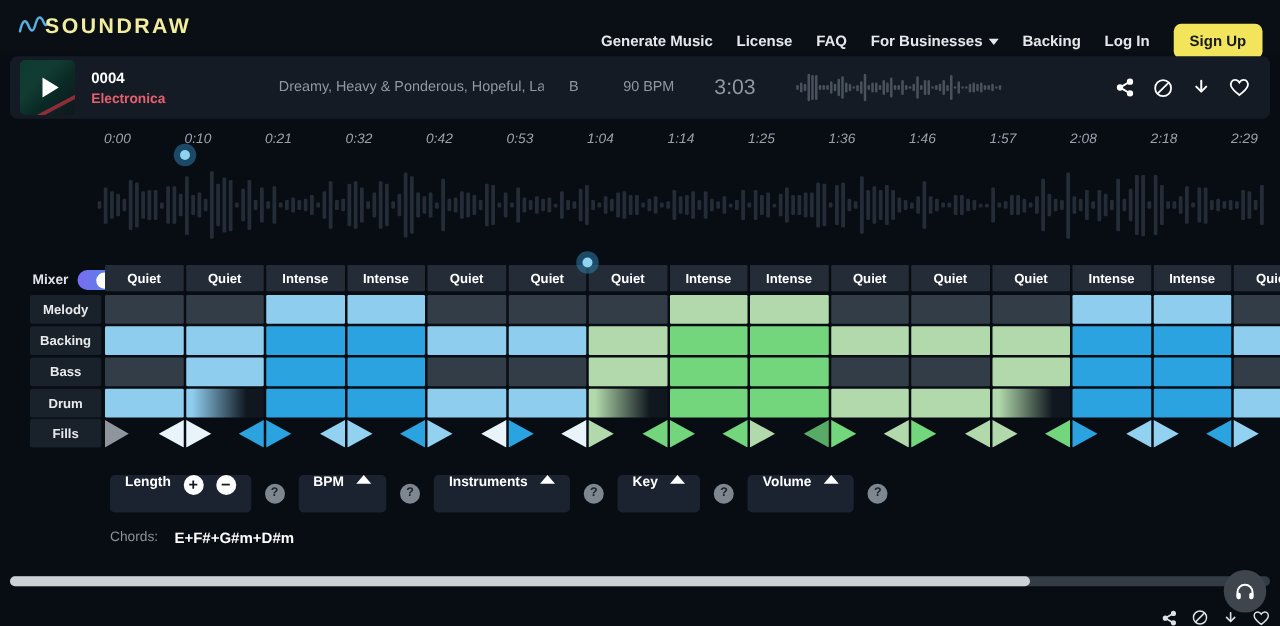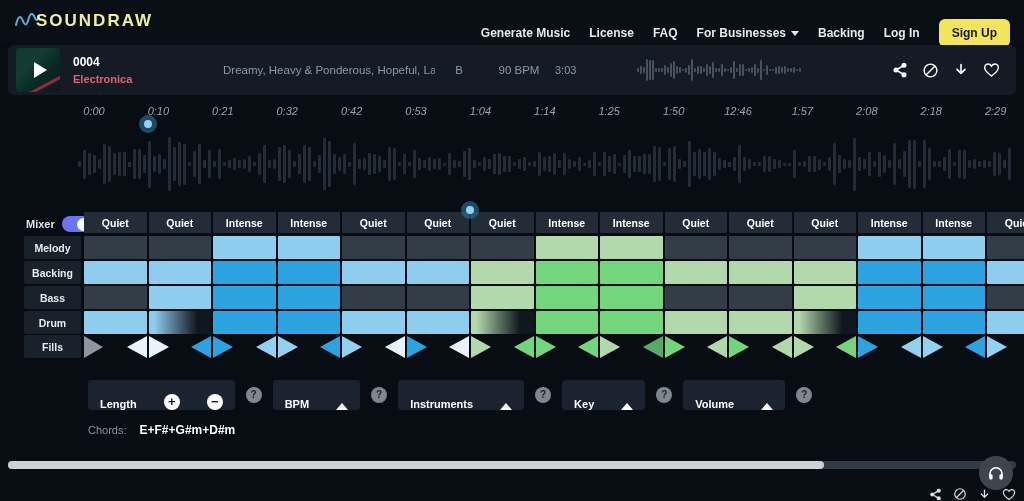--- a/index.html
+++ b/index.html
@@ -23,21 +23,21 @@
            background:linear-gradient(135deg,#0d3a30 0%,#123c33 35%,#0a2a26 60%,#10161c 100%);
            overflow:hidden; display:flex; align-items:center; justify-content:center; cursor:pointer; }
   .thumb::before { content:""; position:absolute; left:-8px; bottom:4px; width:70px; height:3px; background:#b03040; transform:rotate(-28deg); opacity:.8; }
   .play-tri { width:0; height:0; border-left:13px solid #fff; border-top:8px solid transparent; border-bottom:8px solid transparent; margin-left:4px; position:relative; }
   .track-id-block { margin-left:13px; width:150px; }
   .track-id { font-size:12px; font-weight:700; color:#fff; }
   .track-genre { font-size:11px; font-weight:700; color:#e4606e; margin-top:4px; }
   .track-desc { font-size:11.5px; color:#8f98a2; width:212px; white-space:nowrap; overflow:hidden; }
   .track-key { font-size:11.5px; color:#8f98a2; width:48px; text-align:center; }
   .track-bpm { font-size:11.5px; color:#8f98a2; width:72px; text-align:center; }
-  .track-dur { font-size:11px; color:#8f98a2; width:66px; }
+  .track-dur { font-size:17px; color:#8f98a2; width:66px; text-align:center; }
   .mini-wave { display:flex; align-items:center; gap:1px; height:26px; width:170px; margin-left:16px; }
   .mini-wave i { display:block; width:2px; background:#49525c; border-radius:1px; }
   .track-icons { margin-left:auto; display:flex; align-items:center; gap:14px; }
   .track-icons svg, .bottom-icons svg { display:block; cursor:pointer; }
 
   
   .timeline-labels { position:absolute; top:105px; left:0; width:1024px; height:14px;font-style:italic; }
   .tl-label { position:absolute; top:0; transform:translateX(-50%); font-size:11px; color:#99a2ac; }
   .playhead-dot { position:absolute; width:18px; height:18px; border-radius:50%; background:rgba(46,124,168,.55); display:flex; align-items:center; justify-content:center; cursor:pointer; }
   .playhead-dot::after { content:""; width:8px; height:8px; border-radius:50%; background:#8ed4f0; }
@@ -59,21 +59,21 @@
   .c-blue { background:#2ba3e0; }
   .c-palegreen { background:#b2d9ab; }
   .c-green { background:#73d67d; }
   .c-fade-blue { background:linear-gradient(90deg,#8ecdee 8%,#10171f 78%); }
   .c-fade-green { background:linear-gradient(90deg,#b2d9ab 8%,#10171f 78%); }
   .fills-row { position:absolute; left:0; top:124px; width:100%; height:22px; }
   .tri { position:absolute; width:0; height:0; border-top:11px solid transparent; border-bottom:11px solid transparent; cursor:pointer; }
 
   
   .controls { position:absolute; left:88px; top:380px; display:flex; align-items:center; }
-  .ctrl-box { background:#1b2330; border-radius:4px; height:30px; display:flex; align-items:flex-end; gap:27px; padding:0 12px; font-size:11px; font-weight:700; color:#fff; cursor:pointer; }
+  .ctrl-box { background:#1b2330; border-radius:4px; height:30px; display:flex; align-items:flex-start; gap:10px; padding:0 12px; font-size:11px; font-weight:700; color:#fff; cursor:pointer; }
   .circle-btn { width:16px; height:16px; border-radius:50%; background:#fff; color:#141a22; font-size:13px; font-weight:700; line-height:15px; text-align:center; cursor:pointer; }
   .caret-up { width:0; height:0; border-left:6px solid transparent; border-right:6px solid transparent; border-bottom:7px solid #fff; }
   .help-btn { width:16px; height:16px; border-radius:50%; background:#7e868f; color:#1c222a; font-size:10px; font-weight:700; line-height:16px; text-align:center; margin:0 11px; cursor:pointer; }
 
   
   .chords { position:absolute; left:88px; top:423px; display:flex; align-items:center; gap:13px; }
   .chords-label { font-size:11px; color:#8a929c; }
   .chords-value { font-size:12px; font-weight:700; color:#fff; }
 
   
@@ -213,22 +213,22 @@
   <div class="timeline-labels" id="timeline-labels">
       <span class="tl-label" style="left: 94px;">0:00</span>
       <span class="tl-label" style="left: 158.4px;">0:10</span>
       <span class="tl-label" style="left: 222.8px;">0:21</span>
       <span class="tl-label" style="left: 287.2px;">0:32</span>
       <span class="tl-label" style="left: 351.6px;">0:42</span>
       <span class="tl-label" style="left: 416px;">0:53</span>
       <span class="tl-label" style="left: 480.4px;">1:04</span>
       <span class="tl-label" style="left: 544.8px;">1:14</span>
       <span class="tl-label" style="left: 609.2px;">1:25</span>
-      <span class="tl-label" style="left: 673.6px;">1:50</span>
-      <span class="tl-label" style="left: 738px;">12:46</span>
+      <span class="tl-label" style="left: 673.6px;">1:36</span>
+      <span class="tl-label" style="left: 738px;">1:46</span>
       <span class="tl-label" style="left: 802.4px;">1:57</span>
       <span class="tl-label" style="left: 866.8px;">2:08</span>
       <span class="tl-label" style="left: 931.2px;">2:18</span>
       <span class="tl-label" style="left: 995.6px;">2:29</span>
     </div>
   <div class="playhead-dot" style="left:139px; top:115px;"></div>
   <div class="waveform" id="waveform">
       <i style="height: 6.4px;"></i>
       <i style="height: 29px;"></i>
       <i style="height: 21.6px;"></i>

